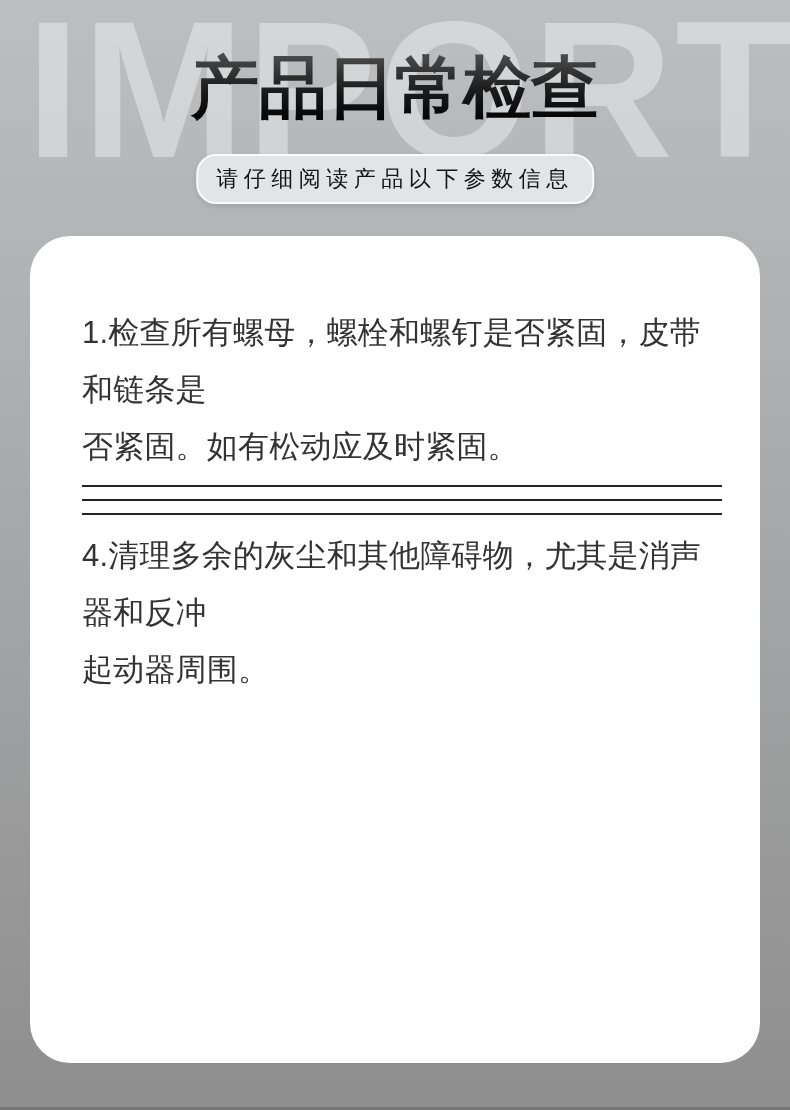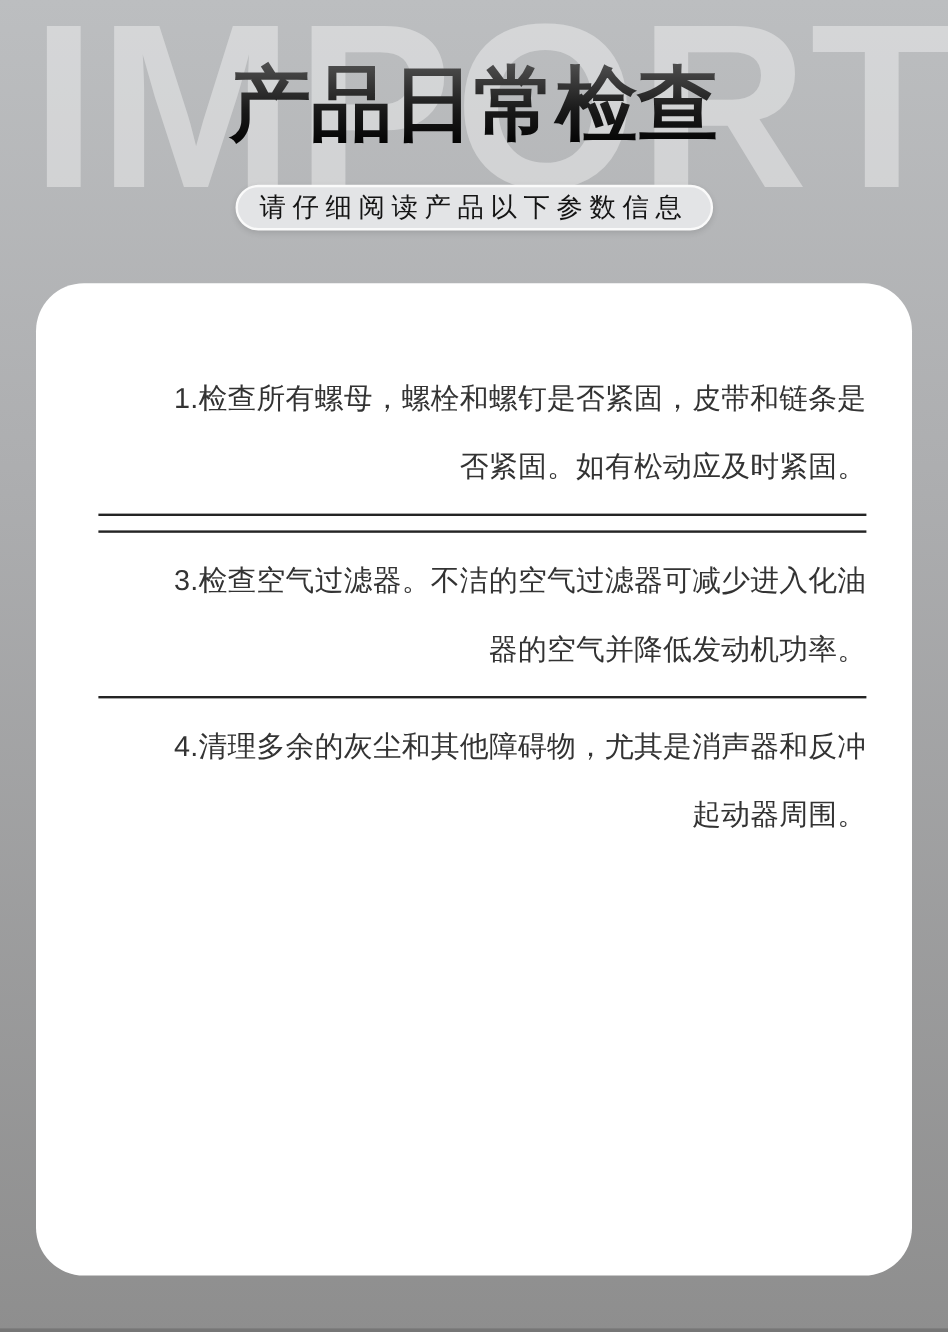--- a/index.html
+++ b/index.html
@@ -45,21 +45,21 @@
     background-clip: text;
     -webkit-text-fill-color: transparent;
   }
 
   
   .subtitle-pill {
     position: absolute;
     top: 154px;
     left: 50%;
     transform: translateX(-50%);
-    height: 38px;
+    height: 50px;
     box-sizing: border-box;
     padding: 0 18px;
     border: 2px solid #fafafa;
     border-radius: 20px;
     background: #e3e4e6;
     display: flex;
     align-items: center;
     justify-content: center;
     box-shadow: 0 2px 5px rgba(0, 0, 0, 0.12);
     white-space: nowrap;
@@ -80,26 +80,25 @@
     height: 827px;
     box-sizing: border-box;
     background: #ffffff;
     border-radius: 40px;
     padding: 68px 38px 0 52px;
     overflow: hidden;
   }
 
   .item {
     margin: 0;
-    font-size: 24px;
+    font-size: 31px;
     line-height: 57px;
     letter-spacing: 0.2px;
     color: #333333;
     white-space: pre-line;
-    text-align: right;
   }
 
   .divider {
     border: none;
     border-top: 2px solid #242424;
     margin: 10px 0 12px 0;
   }
 
   
   .bottom-line {
@@ -127,22 +126,20 @@
   <div class="card">
 
     <p class="item">1.检查所有螺母，螺栓和螺钉是否紧固，皮带和链条是
 否紧固。如有松动应及时紧固。</p>
 
     <div class="divider"></div>
 
 
     <div class="divider"></div>
 
-    <p class="item">3.检查空气过滤器。不洁的空气过滤器可减少进入化油
-器的空气并降低发动机功率。</p>
 
     <div class="divider"></div>
 
     <p class="item">4.清理多余的灰尘和其他障碍物，尤其是消声器和反冲
 起动器周围。</p>
 
   </div>
 
   <div class="bottom-line"></div>
 

